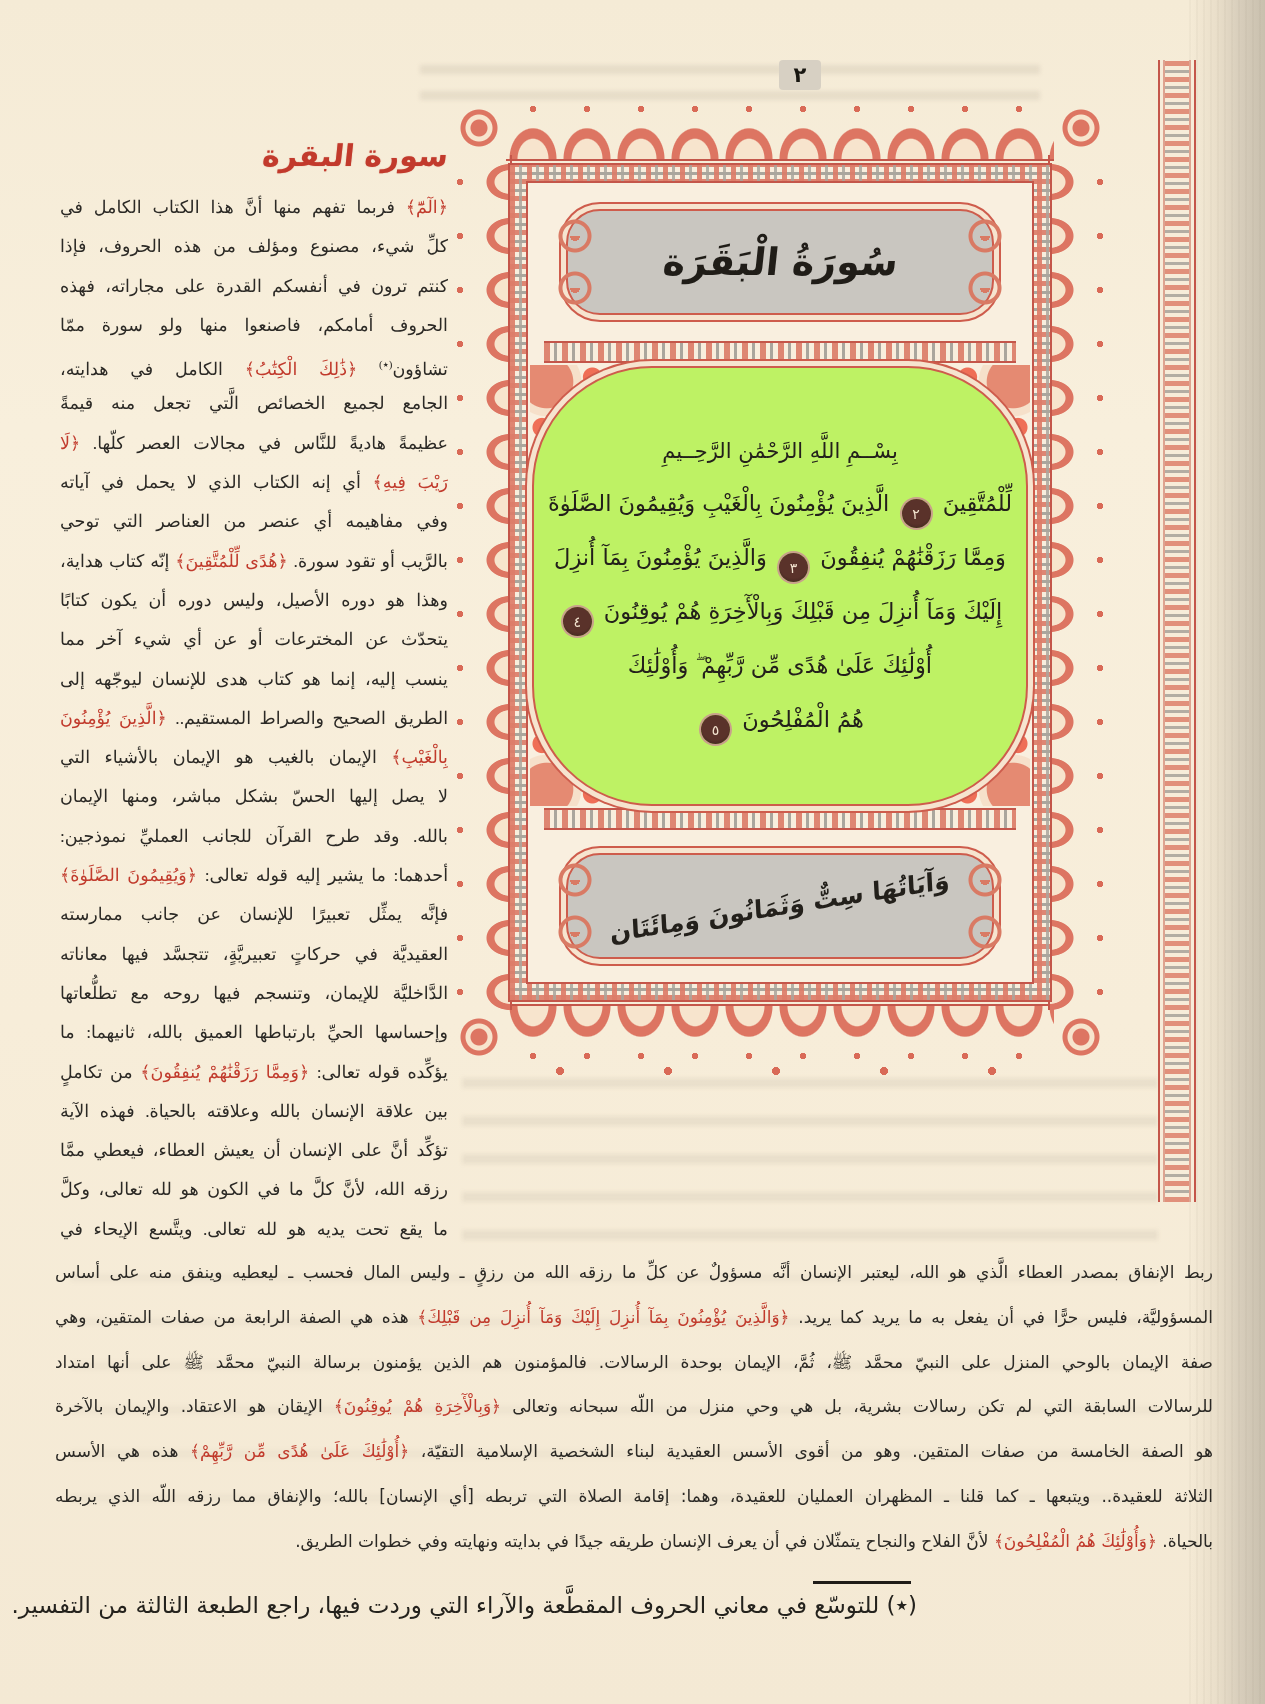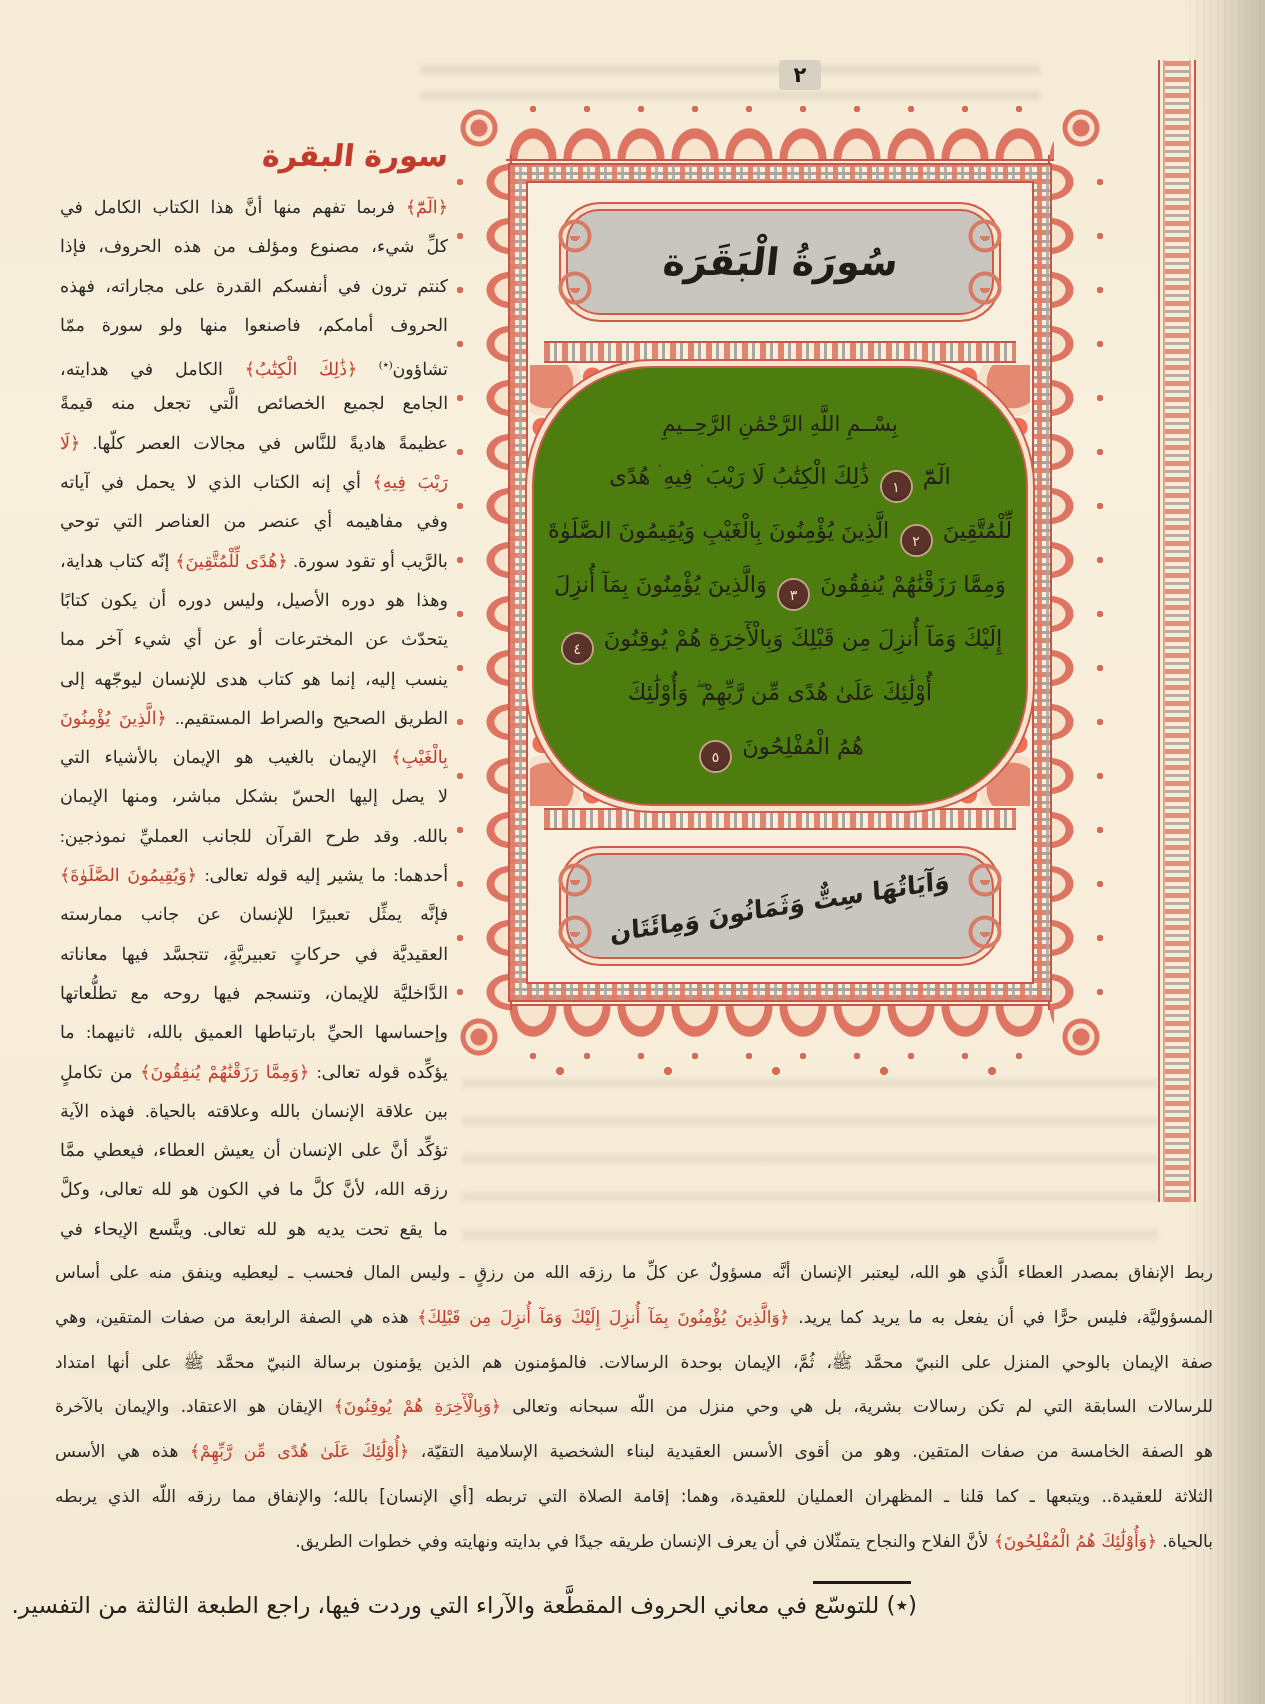--- a/index.html
+++ b/index.html
@@ -109,21 +109,21 @@
     background:
      radial-gradient(circle at 14% 14%,#e58a72 0 26px,#f6e0ca 27px 34px,rgba(0,0,0,0) 35px),
      radial-gradient(circle at 52% 10%,#ef6f57 0 9px,rgba(0,0,0,0) 10px),
      radial-gradient(circle at 10% 52%,#ef6f57 0 9px,rgba(0,0,0,0) 10px),
      radial-gradient(circle at 46% 40%,#e58a72 0 12px,rgba(0,0,0,0) 13px),
      radial-gradient(circle at 74% 22%,#f0b49c 0 8px,rgba(0,0,0,0) 9px),
      radial-gradient(circle at 22% 74%,#f0b49c 0 8px,rgba(0,0,0,0) 9px);}
   .corner.tl{top:2px;left:2px}.corner.tr{top:2px;right:2px;transform:scaleX(-1)}
   .corner.bl{bottom:2px;left:2px;transform:scaleY(-1)}.corner.br{bottom:2px;right:2px;transform:scale(-1,-1)}
   .medallion{position:absolute;left:50%;top:50%;transform:translate(-50%,-50%);
-    width:492px;height:436px;border-radius:120px;background:#4d7c0f;border:2px solid #ce5c4c;
+    width:492px;height:436px;border-radius:120px;background:#bef264;border:2px solid #ce5c4c;
     box-shadow:0 0 0 5px #f6e4cf,0 0 0 7px #ce5c4c;
     display:flex;flex-direction:column;justify-content:center;direction:rtl;}
   .qline{text-align:center;font-size:22.5px;line-height:54px;color:#23201b;white-space:nowrap;}
   .qline:first-child{font-size:21px;line-height:50px;}
   .vbadge{display:inline-flex;width:29px;height:29px;border-radius:50%;
     background:radial-gradient(circle at 50% 38%,#5a322a 0 60%,#34201b 100%);
     color:#f3e3cf;font-size:14px;align-items:center;justify-content:center;
     vertical-align:-8px;margin:0 5px;box-shadow:0 0 0 2px #c9a08c;}
 
   .section-count{height:152px;position:relative;display:flex;align-items:center;justify-content:center;}
@@ -199,21 +199,20 @@
 
       <div class="divider"></div>
 
       <div class="section-main">
         <div class="corner tl"></div>
         <div class="corner tr"></div>
         <div class="corner bl"></div>
         <div class="corner br"></div>
         <div class="medallion">
             <div class="qline"><span>بِسْــمِ اللَّهِ الرَّحْمَٰنِ الرَّحِــيمِ</span></div>
-            <div class="qline"><span>الٓمّٓ </span><span class="vbadge">١</span><span> ذَٰلِكَ الْكِتَٰبُ لَا رَيْبَ ۛ فِيهِ ۛ هُدًى</span></div>
             <div class="qline"><span>لِّلْمُتَّقِينَ </span><span class="vbadge">٢</span><span> الَّذِينَ يُؤْمِنُونَ بِالْغَيْبِ وَيُقِيمُونَ الصَّلَوٰةَ</span></div>
             <div class="qline"><span>وَمِمَّا رَزَقْنَٰهُمْ يُنفِقُونَ </span><span class="vbadge">٣</span><span> وَالَّذِينَ يُؤْمِنُونَ بِمَآ أُنزِلَ</span></div>
             <div class="qline"><span>إِلَيْكَ وَمَآ أُنزِلَ مِن قَبْلِكَ وَبِالْأٓخِرَةِ هُمْ يُوقِنُونَ </span><span class="vbadge">٤</span></div>
             <div class="qline"><span>أُوْلَٰئِكَ عَلَىٰ هُدًى مِّن رَّبِّهِمْ ۖ وَأُوْلَٰئِكَ</span></div>
             <div class="qline"><span>هُمُ الْمُفْلِحُونَ </span><span class="vbadge">٥</span></div>
           </div>
       </div>
 
       <div class="divider"></div>
 

